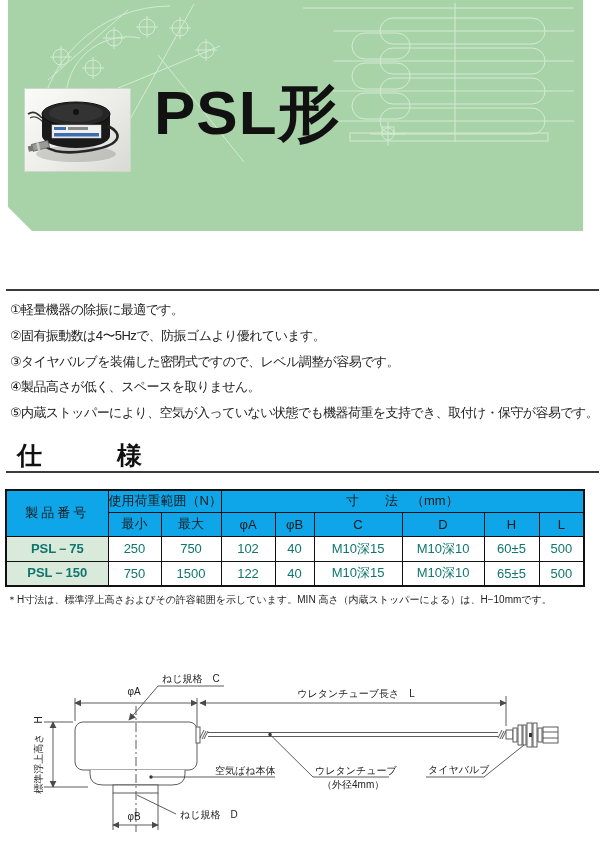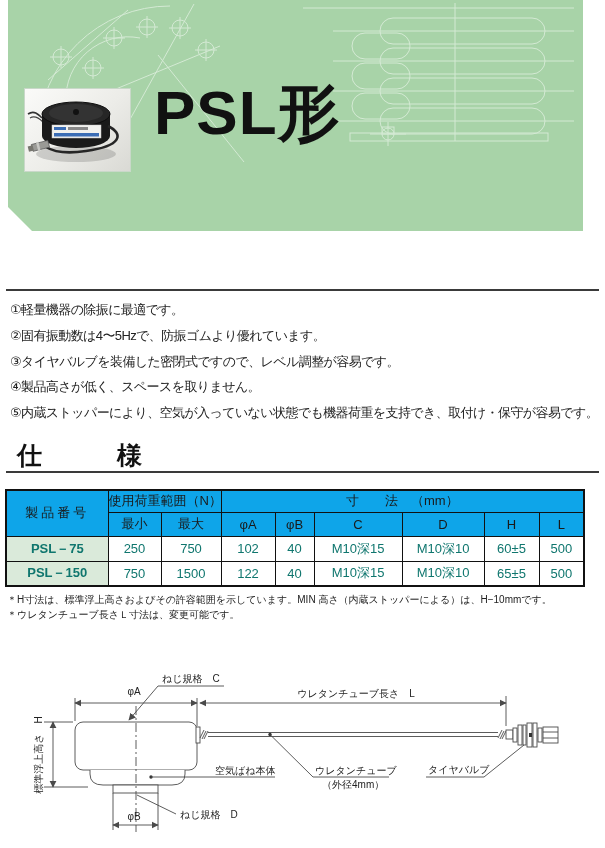--- a/index.html
+++ b/index.html
@@ -191,21 +191,20 @@
       <td>M10深15</td>
       <td>M10深10</td>
       <td>65±5</td>
       <td>500</td>
     </tr>
   </tbody>
     </table>
 
   <div class="notes">
     <div>＊H寸法は、標準浮上高さおよびその許容範囲を示しています。MIN 高さ（内蔵ストッパーによる）は、H−10mmです。</div>
-    <div>＊ウレタンチューブ長さＬ寸法は、変更可能です。</div>
   </div>
 
   <svg class="diagram" viewBox="0 0 605 202">
     <defs>
       <marker id="arr" viewBox="0 0 10 10" refX="9" refY="5" markerWidth="8" markerHeight="8" orient="auto-start-reverse">
         <path d="M0,0 L10,5 L0,10 z" fill="#4a4a4a"></path>
       </marker>
     </defs>
 
     <rect class="dfill" x="75" y="76" width="122" height="48" rx="8"></rect>

